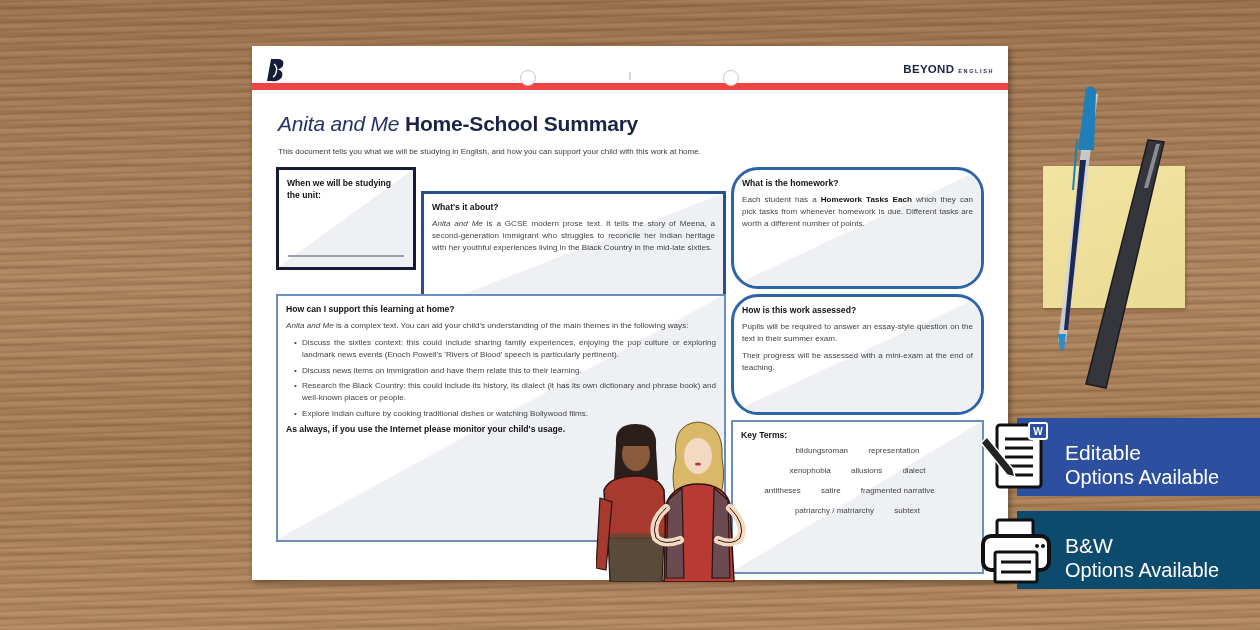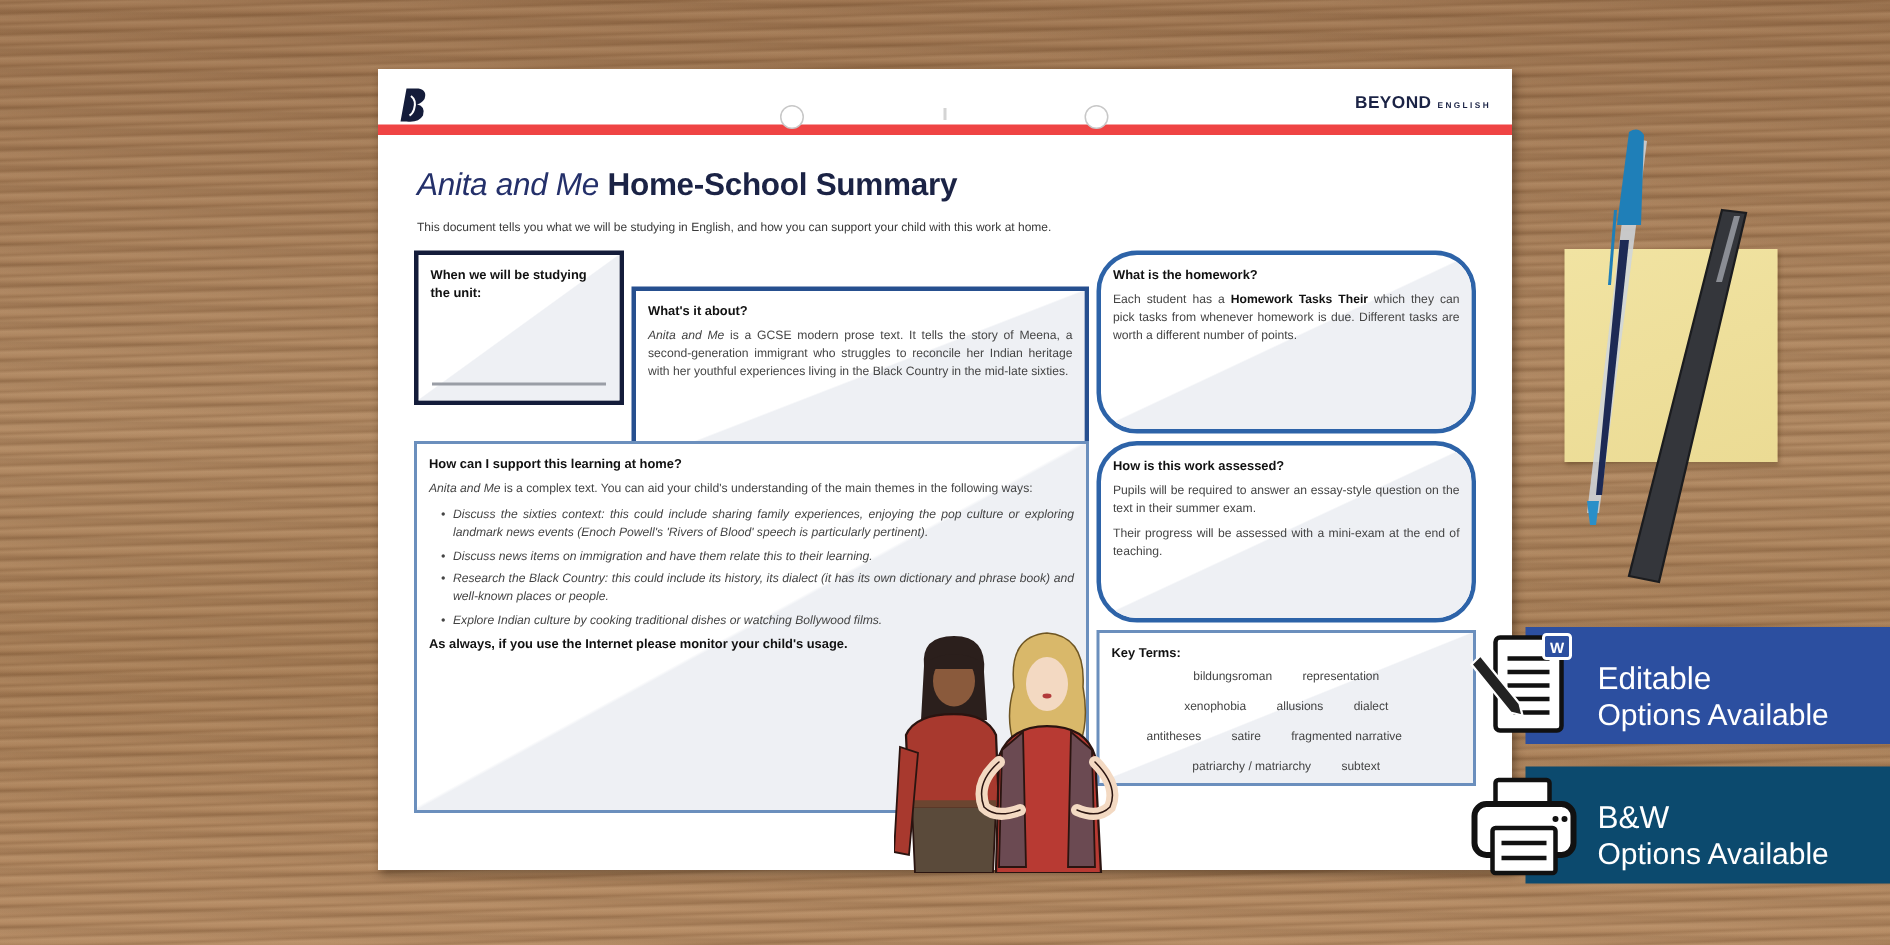--- a/index.html
+++ b/index.html
@@ -56,21 +56,21 @@
   }
   .box > * { position: relative; z-index: 1; }
   .box.dark { border-color: #141c3a; }
   .box.mid { border-color: #264f8f; margin-top: 24px; }
   .box.light { border-color: #6b8fbd; border-width: 2.5px; }
   .box.steel { border-color: #2d63a8; border-radius: 27px; }
   .box-h { font-size: 8.6px; font-weight: bold; color: #111; margin: 8px 8px 4px 8px; line-height: 1.35; }
   .box-p { font-size: 8.1px; color: #444; margin: 0 8px 5px 8px; line-height: 1.48; text-align: justify; }
   .box-p .em { font-style: italic; }
   .box-p b { color: #111; }
-  .bullets { list-style: none; margin: 0 8px 4px 16px; font-style: italic; }
+  .bullets { list-style: none; margin: 0 8px 4px 16px; }
   .bullets li { font-size: 8.1px; color: #444; line-height: 1.48; margin-bottom: 4px; padding-left: 8px; position: relative; text-align: justify; }
   .bullets li::before { content: "•"; position: absolute; left: 0; top: 0; color: #444; }
   .date-line { position: absolute; left: 9px; right: 9px; bottom: 10px; height: 2px; background: #9a9ea6; }
   .terms { text-align: center; margin: 4px 8px 0 8px; }
   .term-row { font-size: 8px; color: #444; margin-bottom: 11px; white-space: nowrap; }
   .term-row span { margin: 0 9px; }
 
   
   .chars { position: absolute; left: 596px; top: 418px; width: 160px; height: 164px; }
 
@@ -122,42 +122,42 @@
     <div class="date-line"></div>
   </div>
 
   <div class="box mid" style="left:169px; top:121px; width:305px; height:122px;">
     <div class="box-h">What's it about?</div>
     <div class="box-p"><span class="em">Anita and Me</span><span> is a GCSE modern prose text. It tells the story of Meena, a second-generation immigrant who struggles to reconcile her Indian heritage with her youthful experiences living in the Black Country in the mid-late sixties.</span></div>
   </div>
 
   <div class="box steel" style="left:479px; top:121px; width:253px; height:122px;">
     <div class="box-h">What is the homework?</div>
-    <div class="box-p"><span>Each student has a </span><b>Homework Tasks Their</b><span> which they can pick tasks from whenever homework is due. Different tasks are worth a different number of points.</span></div>
+    <div class="box-p"><span>Each student has a </span><b>Homework Tasks Each</b><span> which they can pick tasks from whenever homework is due. Different tasks are worth a different number of points.</span></div>
   </div>
 
   <div class="box light" style="left:24px; top:248px; width:450px; height:248px;">
     <div class="box-h">How can I support this learning at home?</div>
     <div class="box-p"><span class="em">Anita and Me</span><span> is a complex text. You can aid your child's understanding of the main themes in the following ways:</span></div>
     <ul class="bullets">
       <li>Discuss the sixties context: this could include sharing family experiences, enjoying the pop culture or exploring landmark news events (Enoch Powell's 'Rivers of Blood' speech is particularly pertinent).</li>
       <li>Discuss news items on immigration and have them relate this to their learning.</li>
       <li>Research the Black Country: this could include its history, its dialect (it has its own dictionary and phrase book) and well-known places or people.</li>
       <li style="padding-right:120px;">Explore Indian culture by cooking traditional dishes or watching Bollywood films.</li>
     </ul>
     <div class="box-h" style="margin-top:2px;">As always, if you use the Internet please monitor your child's usage.</div>
   </div>
 
   <div class="box steel" style="left:479px; top:248px; width:253px; height:121px;">
     <div class="box-h">How is this work assessed?</div>
     <div class="box-p">Pupils will be required to answer an essay-style question on the text in their summer exam.</div>
     <div class="box-p">Their progress will be assessed with a mini-exam at the end of teaching.</div>
   </div>
 
-  <div class="box light" style="left:479px; top:374px; width:253px; height:104px;">
+  <div class="box light" style="left:479px; top:374px; width:253px; height:154px;">
     <div class="box-h">Key Terms:</div>
     <div class="terms">
       <div class="term-row">
         <span>bildungsroman</span>
         <span>representation</span>
       </div>
       <div class="term-row">
         <span>xenophobia</span>
         <span>allusions</span>
         <span>dialect</span>

